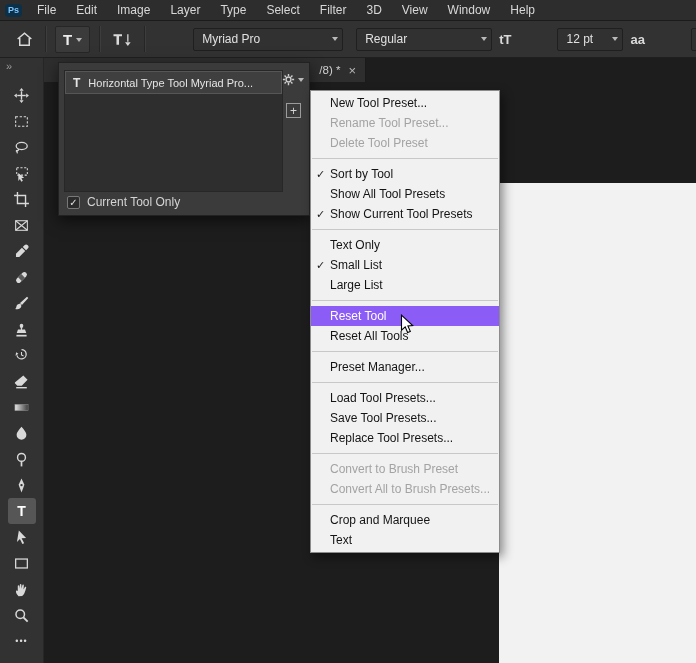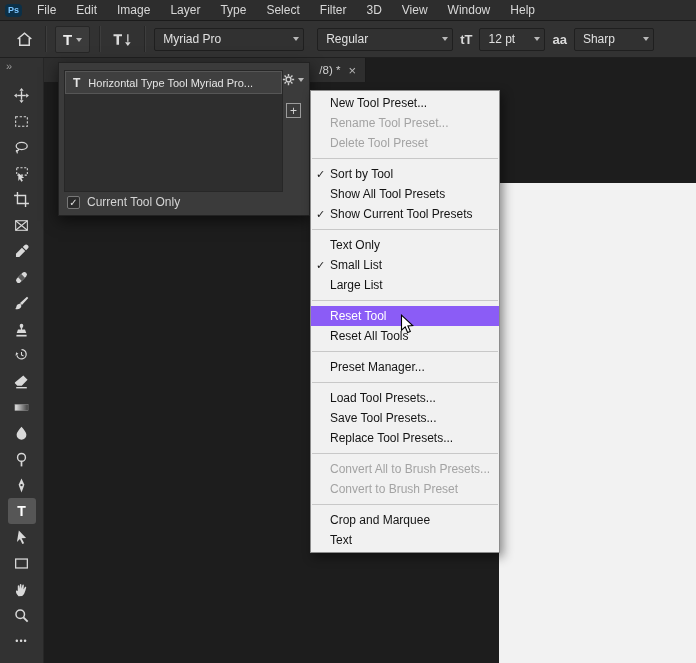--- a/index.html
+++ b/index.html
@@ -22,21 +22,21 @@
                 border-bottom:1px solid #1f1f1f; display:flex; align-items:center; z-index:40; padding-left:12px; }
   .vsep { width:1px; height:26px; background:#262626; margin:0 9px; box-shadow:1px 0 0 #3d3d3d; flex:none; }
   .ob-home { width:24px; display:flex; justify-content:center; color:#d9d9d9; flex:none; }
   .tool-chip { display:flex; align-items:center; gap:4px; padding:2px 7px; height:27px;
                border:1px solid #262626; background:#3b3b3b; border-radius:2px; flex:none; }
   .chipT { font-weight:bold; font-size:15px; color:#ececec; }
   .chev { width:0; height:0; border:3.5px solid transparent; border-top:4.5px solid #b9b9b9; margin-top:4px; flex:none; }
   .ob-iconbtn { width:26px; display:flex; justify-content:center; flex:none; }
   .combo { position:relative; height:23px; line-height:21px; background:#313131; border:1px solid #1f1f1f;
            border-radius:2px; color:#e0e0e0; font-size:12px; padding:0 18px 0 8px;
-           white-space:nowrap; overflow:hidden; flex:none; }
+           white-space:nowrap; overflow:hidden; flex:none;margin-left:39px; }
   .combo .chev { position:absolute; right:4px; top:8px; margin:0; }
   .ob-glyph { color:#d9d9d9; font-size:13px; font-weight:bold; margin:0 7px; flex:none; }
 
   
   .toolbar { position:absolute; top:58px; left:0; bottom:0; width:44px; background:#323232;
              border-right:1px solid #272727; z-index:35; display:flex; flex-direction:column; align-items:center; }
   .tb-chevrons { color:#9a9a9a; font-size:11px; height:18px; line-height:16px; align-self:flex-start;
                  padding-left:6px; letter-spacing:-1px; }
   #tools { display:flex; flex-direction:column; margin-top:6px; }
   .tool { width:28px; height:26px; display:flex; align-items:center; justify-content:center; color:#d9d9d9; }
@@ -364,24 +364,24 @@
         <span>Load Tool Presets...</span>
       </div>
       <div class="menu-row">
         <span>Save Tool Presets...</span>
       </div>
       <div class="menu-row">
         <span>Replace Tool Presets...</span>
       </div>
       <div class="menu-sep"></div>
       <div class="menu-row disabled">
+        <span>Convert to Brush Preset</span>
+      </div>
+      <div class="menu-row disabled">
         <span>Convert All to Brush Presets...</span>
-      </div>
-      <div class="menu-row disabled">
-        <span>Convert to Brush Preset</span>
       </div>
       <div class="menu-sep"></div>
       <div class="menu-row">
         <span>Crop and Marquee</span>
       </div>
       <div class="menu-row">
         <span>Text</span>
       </div>
     </div>
 

